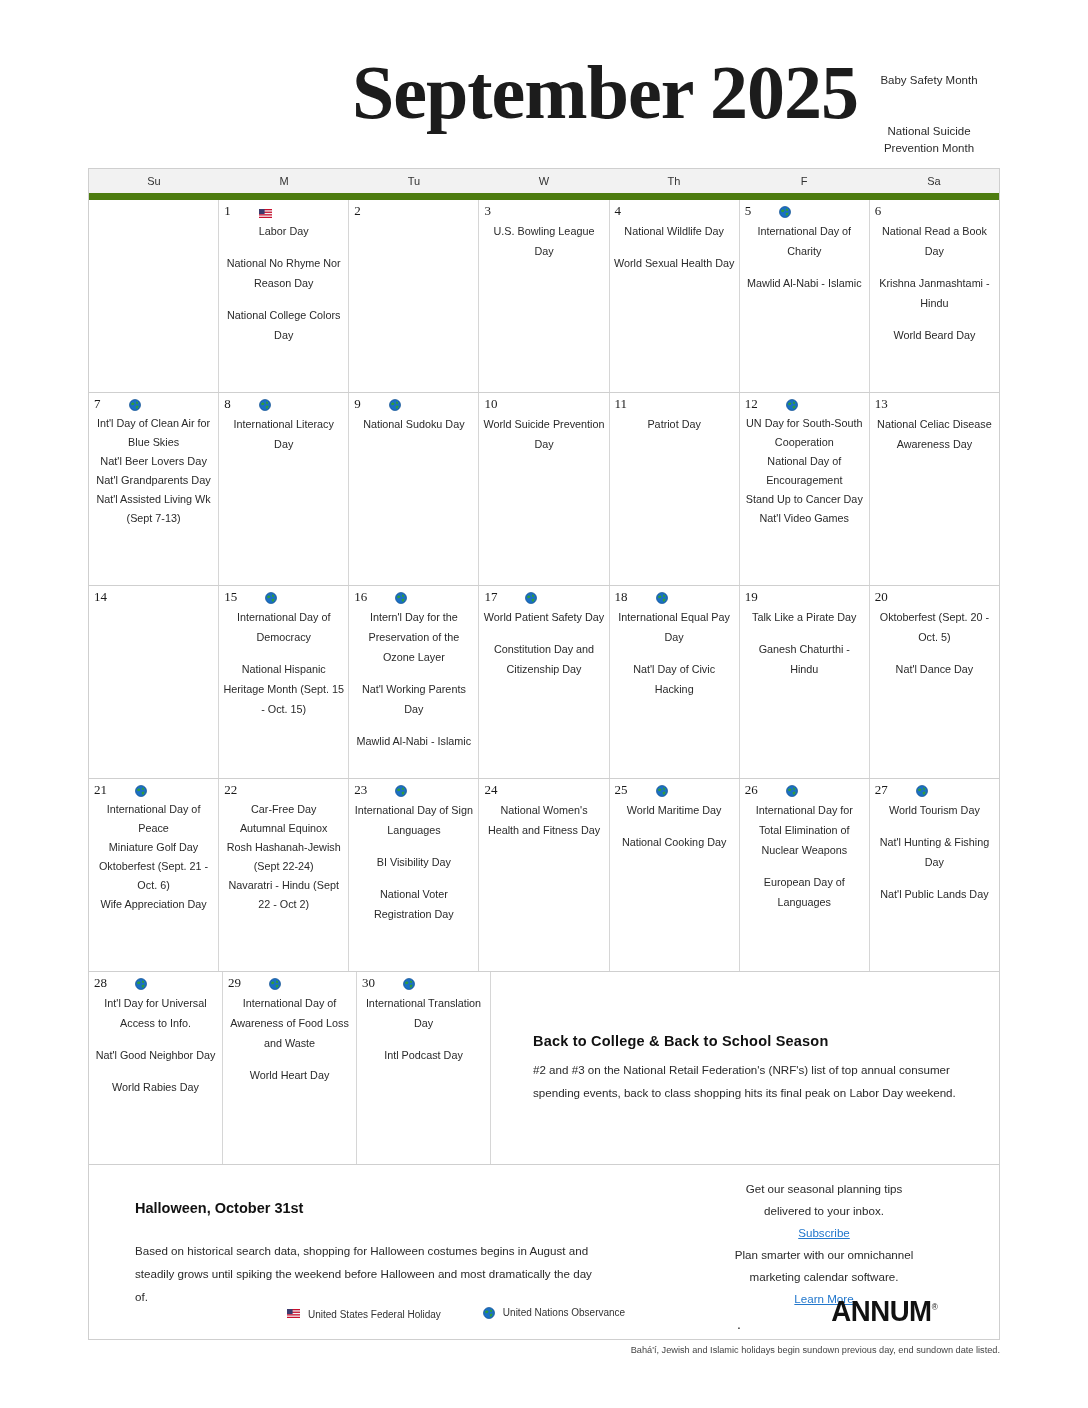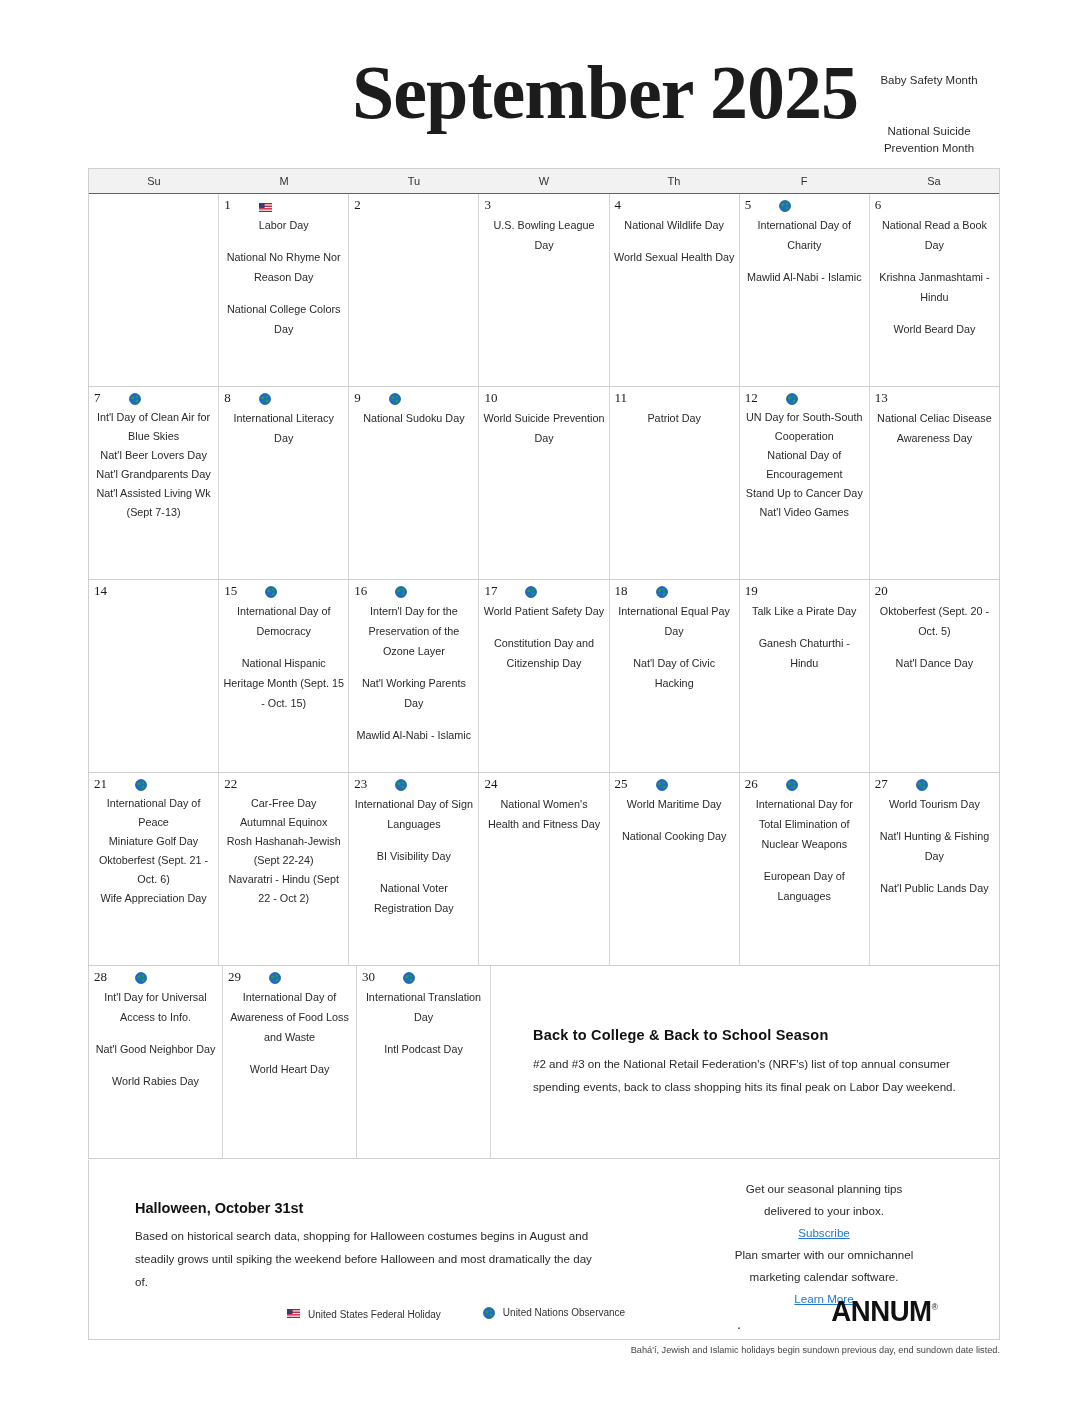--- a/index.html
+++ b/index.html
@@ -62,21 +62,21 @@
     left: 88px;
     top: 168px;
     width: 912px;
     border: 1px solid #cfcfcf;
     border-bottom: none;
     box-sizing: border-box;
   }
   .dow-row {
     display: flex;
     background: #f2f2f2;
-    border-bottom: 1px solid #4d7c0f;
+    border-bottom: 7px solid #4d7c0f;
     height: 24px;
   }
   .dow {
     flex: 1 1 0;
     text-align: center;
     font-size: 11px;
     line-height: 24px;
     color: #333;
   }
   .week {
@@ -171,21 +171,21 @@
   }
   .foot-left {
     width: 560px;
     padding: 40px 0 0 46px;
     box-sizing: border-box;
   }
   .hw-title {
     font-size: 14.5px;
     font-weight: 700;
     color: #111;
-    margin-bottom: 8px;
+    margin-bottom: 23px;
   }
   .hw-body {
     font-size: 11.6px;
     line-height: 23px;
     color: #2a2a2a;
     width: 470px;
   }
   .foot-right {
     flex: 1;
     text-align: center;

